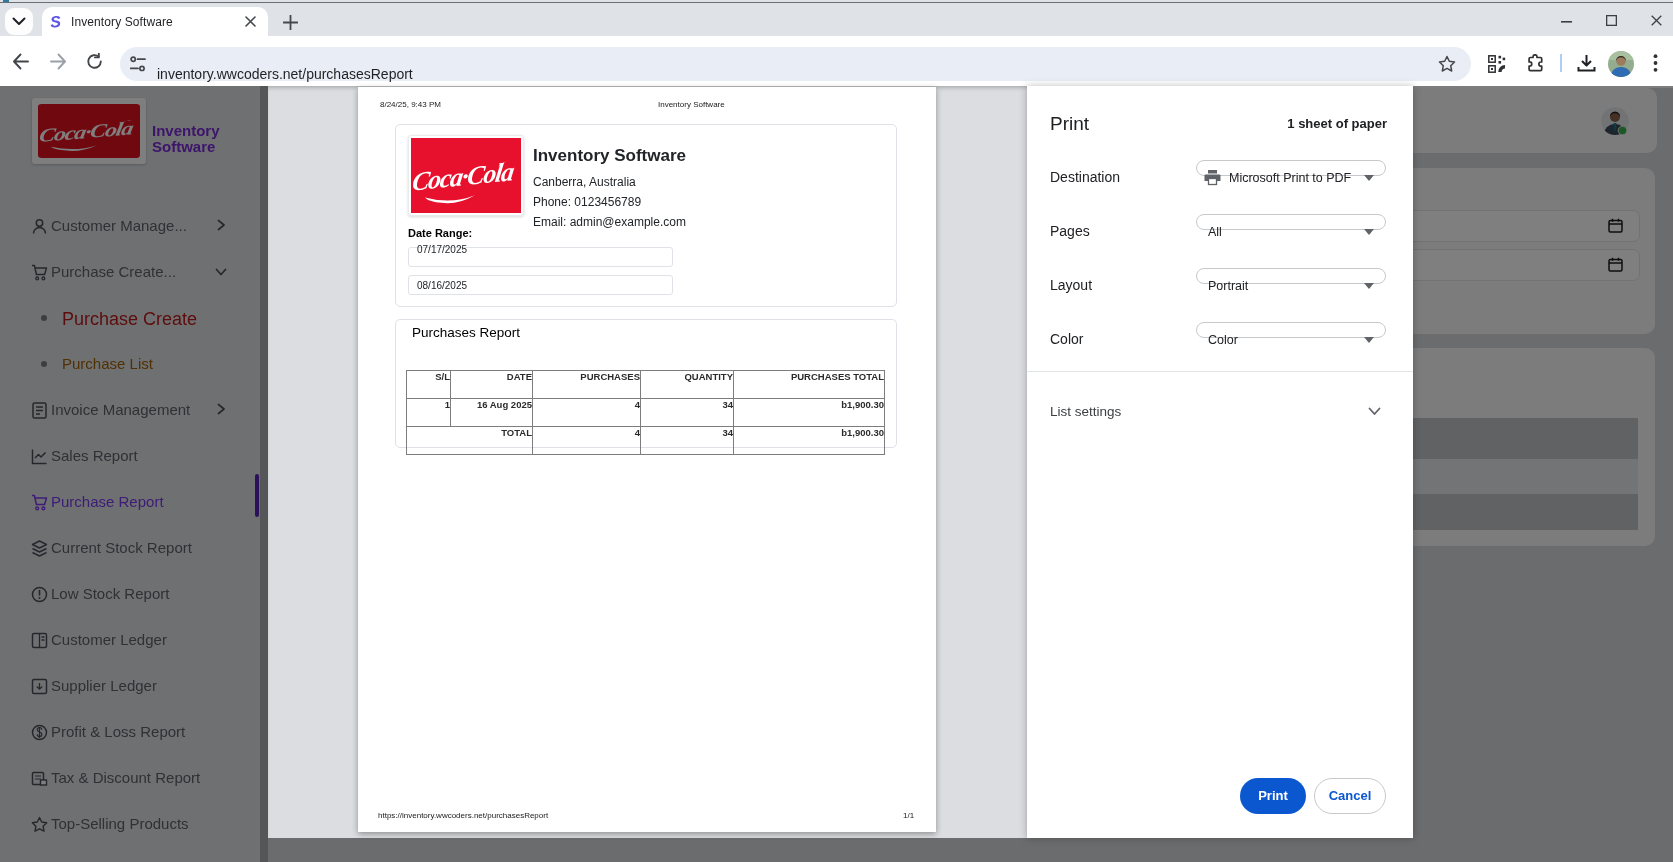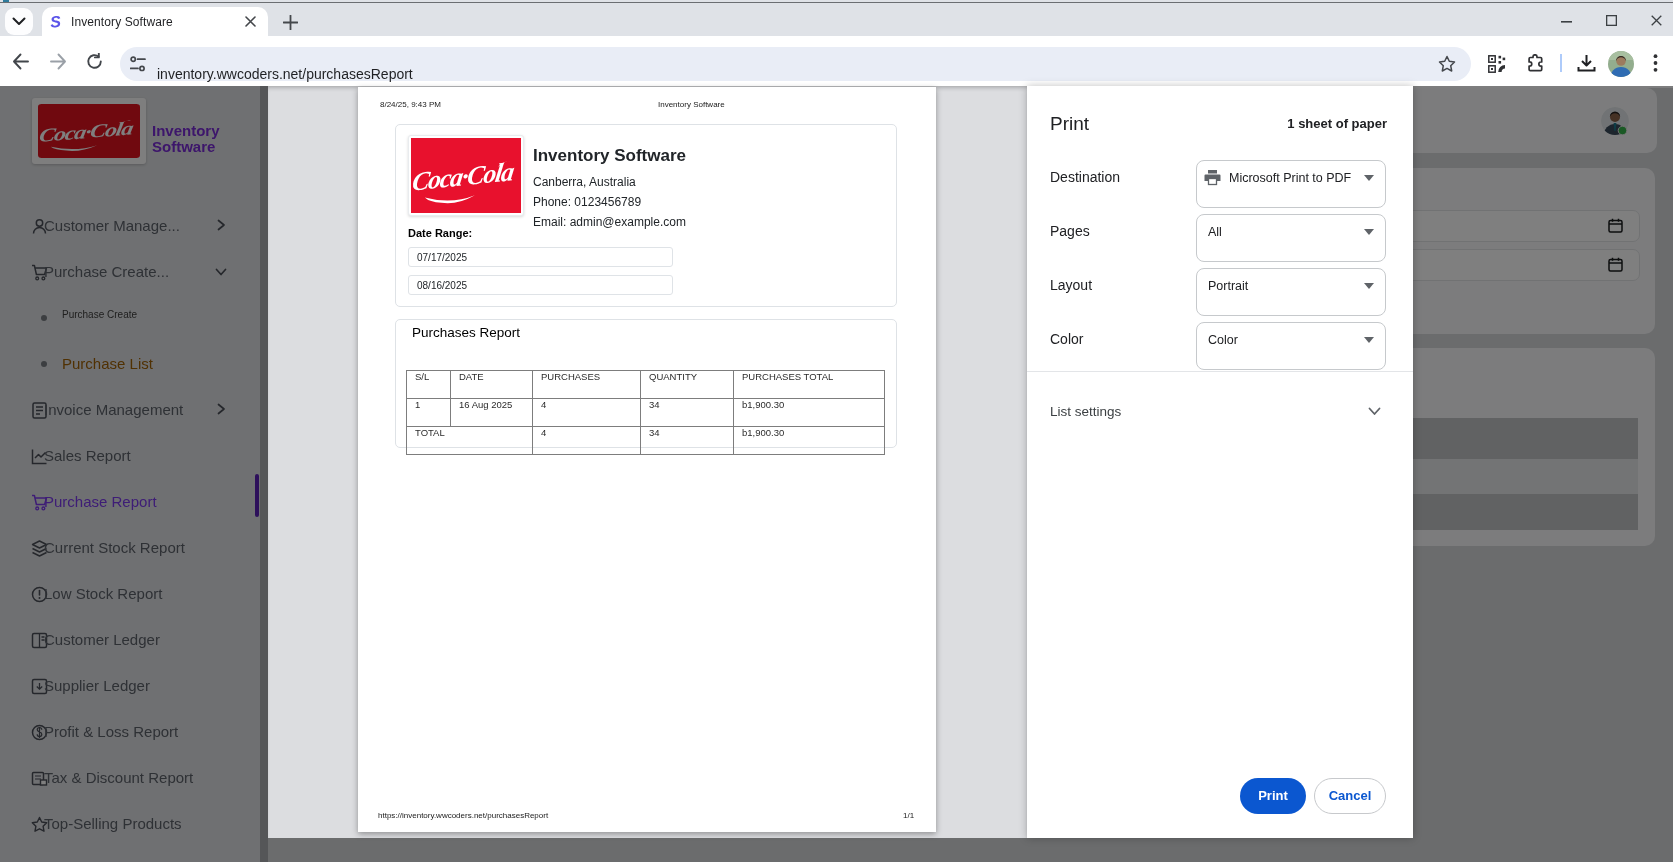--- a/index.html
+++ b/index.html
@@ -16,39 +16,39 @@
   #tab .title { position:absolute; left:29px; top:8px; font-size:12px; color:#1f2023; letter-spacing:0.1px; }
   #toolbar { position:absolute; left:0; top:36px; width:1673px; height:50px; background:#fff; }
   #omnibox { position:absolute; left:120px; top:47px; width:1351px; height:34px; background:#e9edf6; border-radius:17px; }
   #url { position:absolute; left:157px; top:57px; font-size:14px; color:#1f2023;margin-top:9px; }
 
   
   #page { position:absolute; left:0; top:86px; width:1673px; height:776px; background:#d6d8db; }
   #sidebar { position:absolute; left:0; top:0; width:260px; height:776px; background:#dfe1e4; }
   .mi { position:absolute; left:31px; font-size:15px; color:#5d626b; }
   .mi svg { position:absolute; left:0; top:1px; }
-  .mi .t { position:absolute; left:13px; top:0; white-space:nowrap; }
+  .mi .t { position:absolute; left:20px; top:0; white-space:nowrap; }
   #topcard { position:absolute; left:276px; top:2px; width:1381px; height:65px; background:#f8f9fa; border-radius:10px; }
   #filtercard { position:absolute; left:276px; top:82px; width:1379px; height:166px; background:#f8f9fa; border-radius:10px; }
   #tablecard { position:absolute; left:276px; top:262px; width:1379px; height:198px; background:#f8f9fa; border-radius:10px; }
 
   
   #scrim { position:absolute; left:0; top:86px; width:1673px; height:776px; background:rgba(0,0,0,0.5); }
 
   
   #preview { position:absolute; left:268px; top:86px; width:759px; height:752px; background:#dcdde0; box-shadow:inset 0 4px 5px -3px rgba(0,0,0,0.3); }
   #paper { position:absolute; left:90px; top:1px; width:578px; height:745px; background:#fff; box-shadow:0 2px 6px rgba(0,0,0,0.35); }
   #dialog { position:absolute; left:1027px; top:86px; width:386px; height:752px; background:#fff; box-shadow:0 0 8px rgba(0,0,0,0.25); }
 
-  .sel { position:absolute; left:169px; width:190px; height:48px; border:1px solid #c6c9cc; border-radius:8px; background:#fff; }
+  .sel { position:absolute; left:169px; width:190px; height:16px; border:1px solid #c6c9cc; border-radius:8px; background:#fff; }
   .sel .txt { position:absolute; left:11px; top:10px; font-size:12.5px; color:#202124; }
   .sel .tri { position:absolute; right:11px; top:14px; width:0; height:0; border-left:5px solid transparent; border-right:5px solid transparent; border-top:6px solid #5f6368; }
   .dlabel { position:absolute; left:23px; font-size:14px; color:#202124; }
   #ptable { left:48px; top:283px; border-collapse:collapse; font-size:9.5px; color:#2b2b2b; }
-  #ptable th, #ptable td { border:1px solid #7d7d7d; text-align:left; font-weight:normal; padding:0 0 16px 8px; }
+  #ptable th, #ptable td { border:1px solid #7d7d7d; text-align:right; font-weight:bold; padding:0 0 16px 8px; }
   #ptable th { height:23px; font-size:9.5px; }
   #ptable tr:nth-child(2) td { height:21px; }
   #ptable tr:nth-child(3) td { height:22px; }
 </style>
 </head>
 <body>
 
 <div id="titlebar"></div>
 <div id="topline"></div>
 <div id="bluechip"></div>
@@ -176,21 +176,21 @@
           <path d="M1 1.5 h2.4 l2 9 h8.2 l1.9-6.6 H4.5" fill="none" stroke="#4b4f58" stroke-width="1.5" stroke-linejoin="round"></path>
           <circle cx="6.2" cy="14.4" r="1.4" fill="none" stroke="#4b4f58" stroke-width="1.3"></circle>
           <circle cx="12.4" cy="14.4" r="1.4" fill="none" stroke="#4b4f58" stroke-width="1.3"></circle>
         </svg>
         <span class="t">Purchase Create...</span>
       </div>
     <svg class="abs" style="left:215px;top:181px" width="12" height="10" viewBox="0 0 12 10">
         <path d="M1.5 2.5 L6 7.5 L10.5 2.5" fill="none" stroke="#4b4f58" stroke-width="1.7" stroke-linecap="round" stroke-linejoin="round"></path>
       </svg>
     <div class="abs" style="left:41px;top:229px;width:6px;height:6px;border-radius:50%;background:#787c82"></div>
-    <div class="abs" style="left:62px;top:223px;font-size:10px;color:#404040">Purchase Create</div>
+    <div class="abs" style="left:62px;top:223px;font-size:18px;color:#b91c1c">Purchase Create</div>
     <div class="abs" style="left:41px;top:275px;width:6px;height:6px;border-radius:50%;background:#787c82"></div>
     <div class="abs" style="left:62px;top:269px;font-size:15px;color:#a16207">Purchase List</div>
     <div class="mi" style="top:315px">
         <svg width="17" height="17" viewBox="0 0 17 17">
           <rect x="2" y="1" width="13" height="15" rx="1.5" fill="none" stroke="#4b4f58" stroke-width="1.5"></rect>
           <path d="M5 5 h7 M5 8.5 h7 M5 12 h4" stroke="#4b4f58" stroke-width="1.3"></path>
         </svg>
         <span class="t">Invoice Management</span>
       </div>
     <svg class="abs" style="left:216px;top:317px" width="10" height="12" viewBox="0 0 10 12">
@@ -316,21 +316,21 @@
       <g transform="rotate(-6 55 40) skewX(-14)" fill="#fff">
         <text x="11" y="47" font-family="Liberation Serif, serif" font-style="italic" font-weight="bold" font-size="26" letter-spacing="-1.2">Coca·Cola</text>
       </g>
       <path d="M12 55 q26 10 50 3 q-18 8 -34 4 q-12-2-16-7" fill="#fff" transform="rotate(-6 55 40)"></path>
       <path d="M88 32 q8-6 14-4 q-6-2-10 3 z" fill="#fff" transform="rotate(-6 55 40)"></path>
     </svg>
     <div class="abs" style="left:175px;top:59px;font-size:17px;font-weight:bold;color:#212529">Inventory Software</div>
     <div class="abs" style="left:175px;top:85px;font-size:12px;color:#212529;line-height:20px">Canberra, Australia<br>Phone: 0123456789<br>Email: admin@example.com</div>
     <div class="abs" style="left:50px;top:140px;font-size:11px;font-weight:bold;color:#000">Date Range:</div>
     <div class="abs" style="left:50px;top:160px;width:265px;height:20px;border:1px solid #dfe3e7;border-radius:3px"></div>
-    <div class="abs" style="left:59px;top:165px;font-size:10px;color:#212529">07/17/2025</div>
+    <div class="abs" style="left:59px;top:157px;font-size:10px;color:#212529">07/17/2025</div>
     <div class="abs" style="left:50px;top:188px;width:265px;height:20px;border:1px solid #dfe3e7;border-radius:3px"></div>
     <div class="abs" style="left:59px;top:193px;font-size:10px;color:#212529">08/16/2025</div>
 
     <div class="abs" style="left:37px;top:232px;width:502px;height:129px;border:1px solid #dee2e6;border-radius:5px"></div>
     <div class="abs" style="left:54px;top:238px;font-size:13.5px;color:#000000">Purchases Report</div>
     <table class="abs" id="ptable">
       <tbody>
           <tr>
             <th style="width:44px">S/L</th>
             <th style="width:82px">DATE</th>

